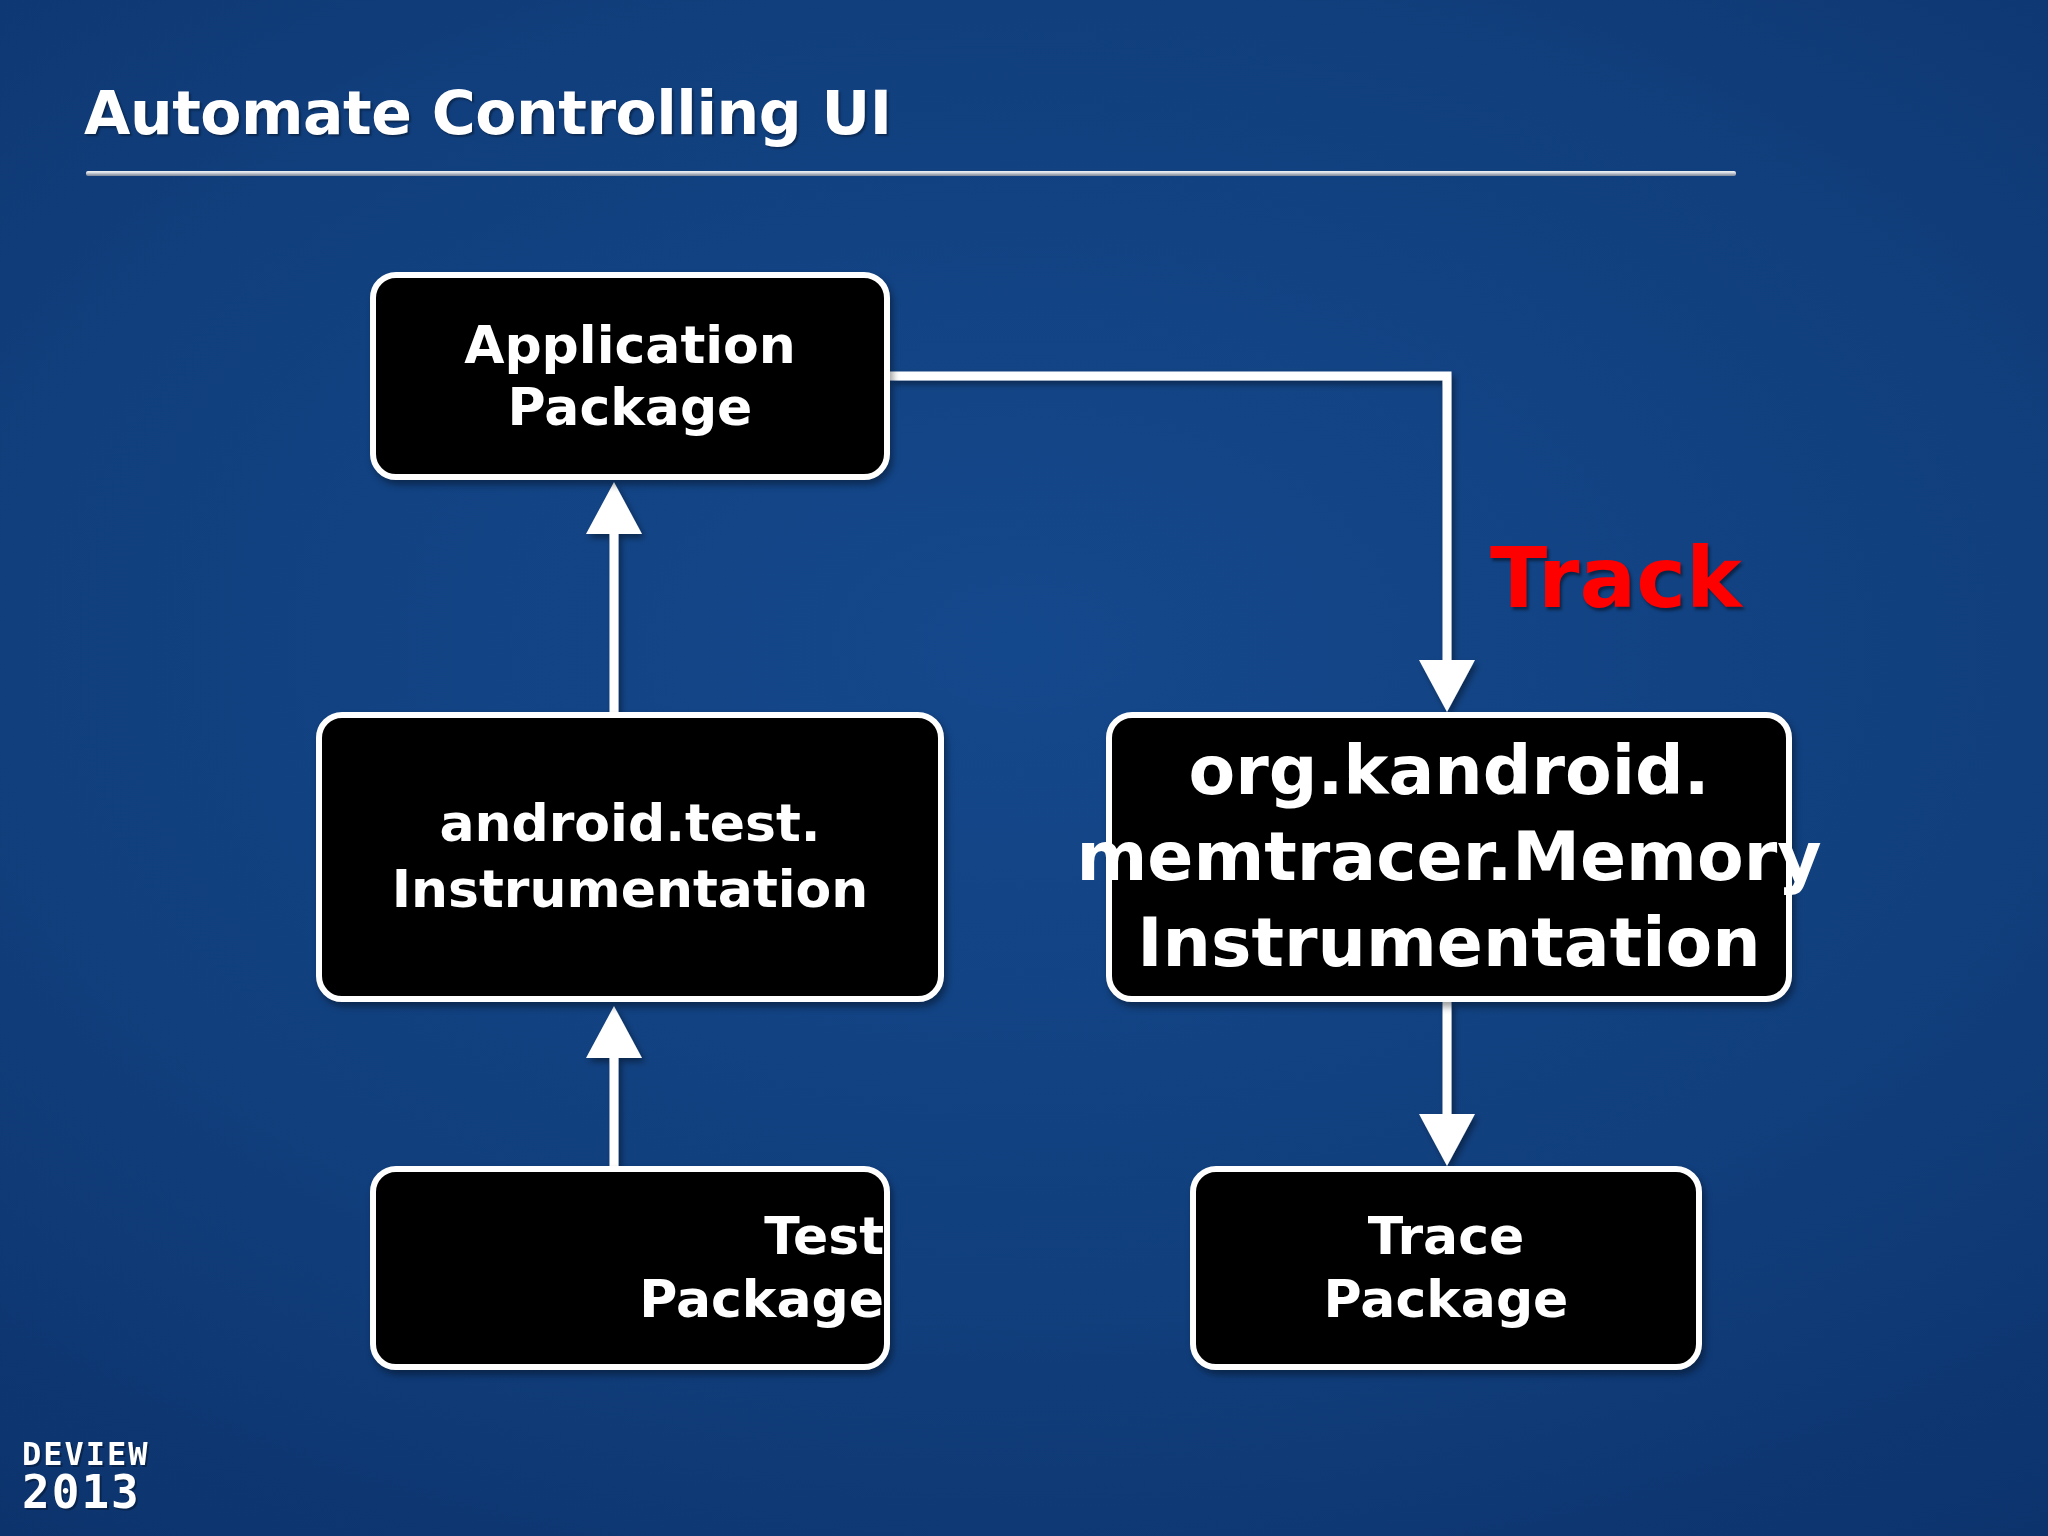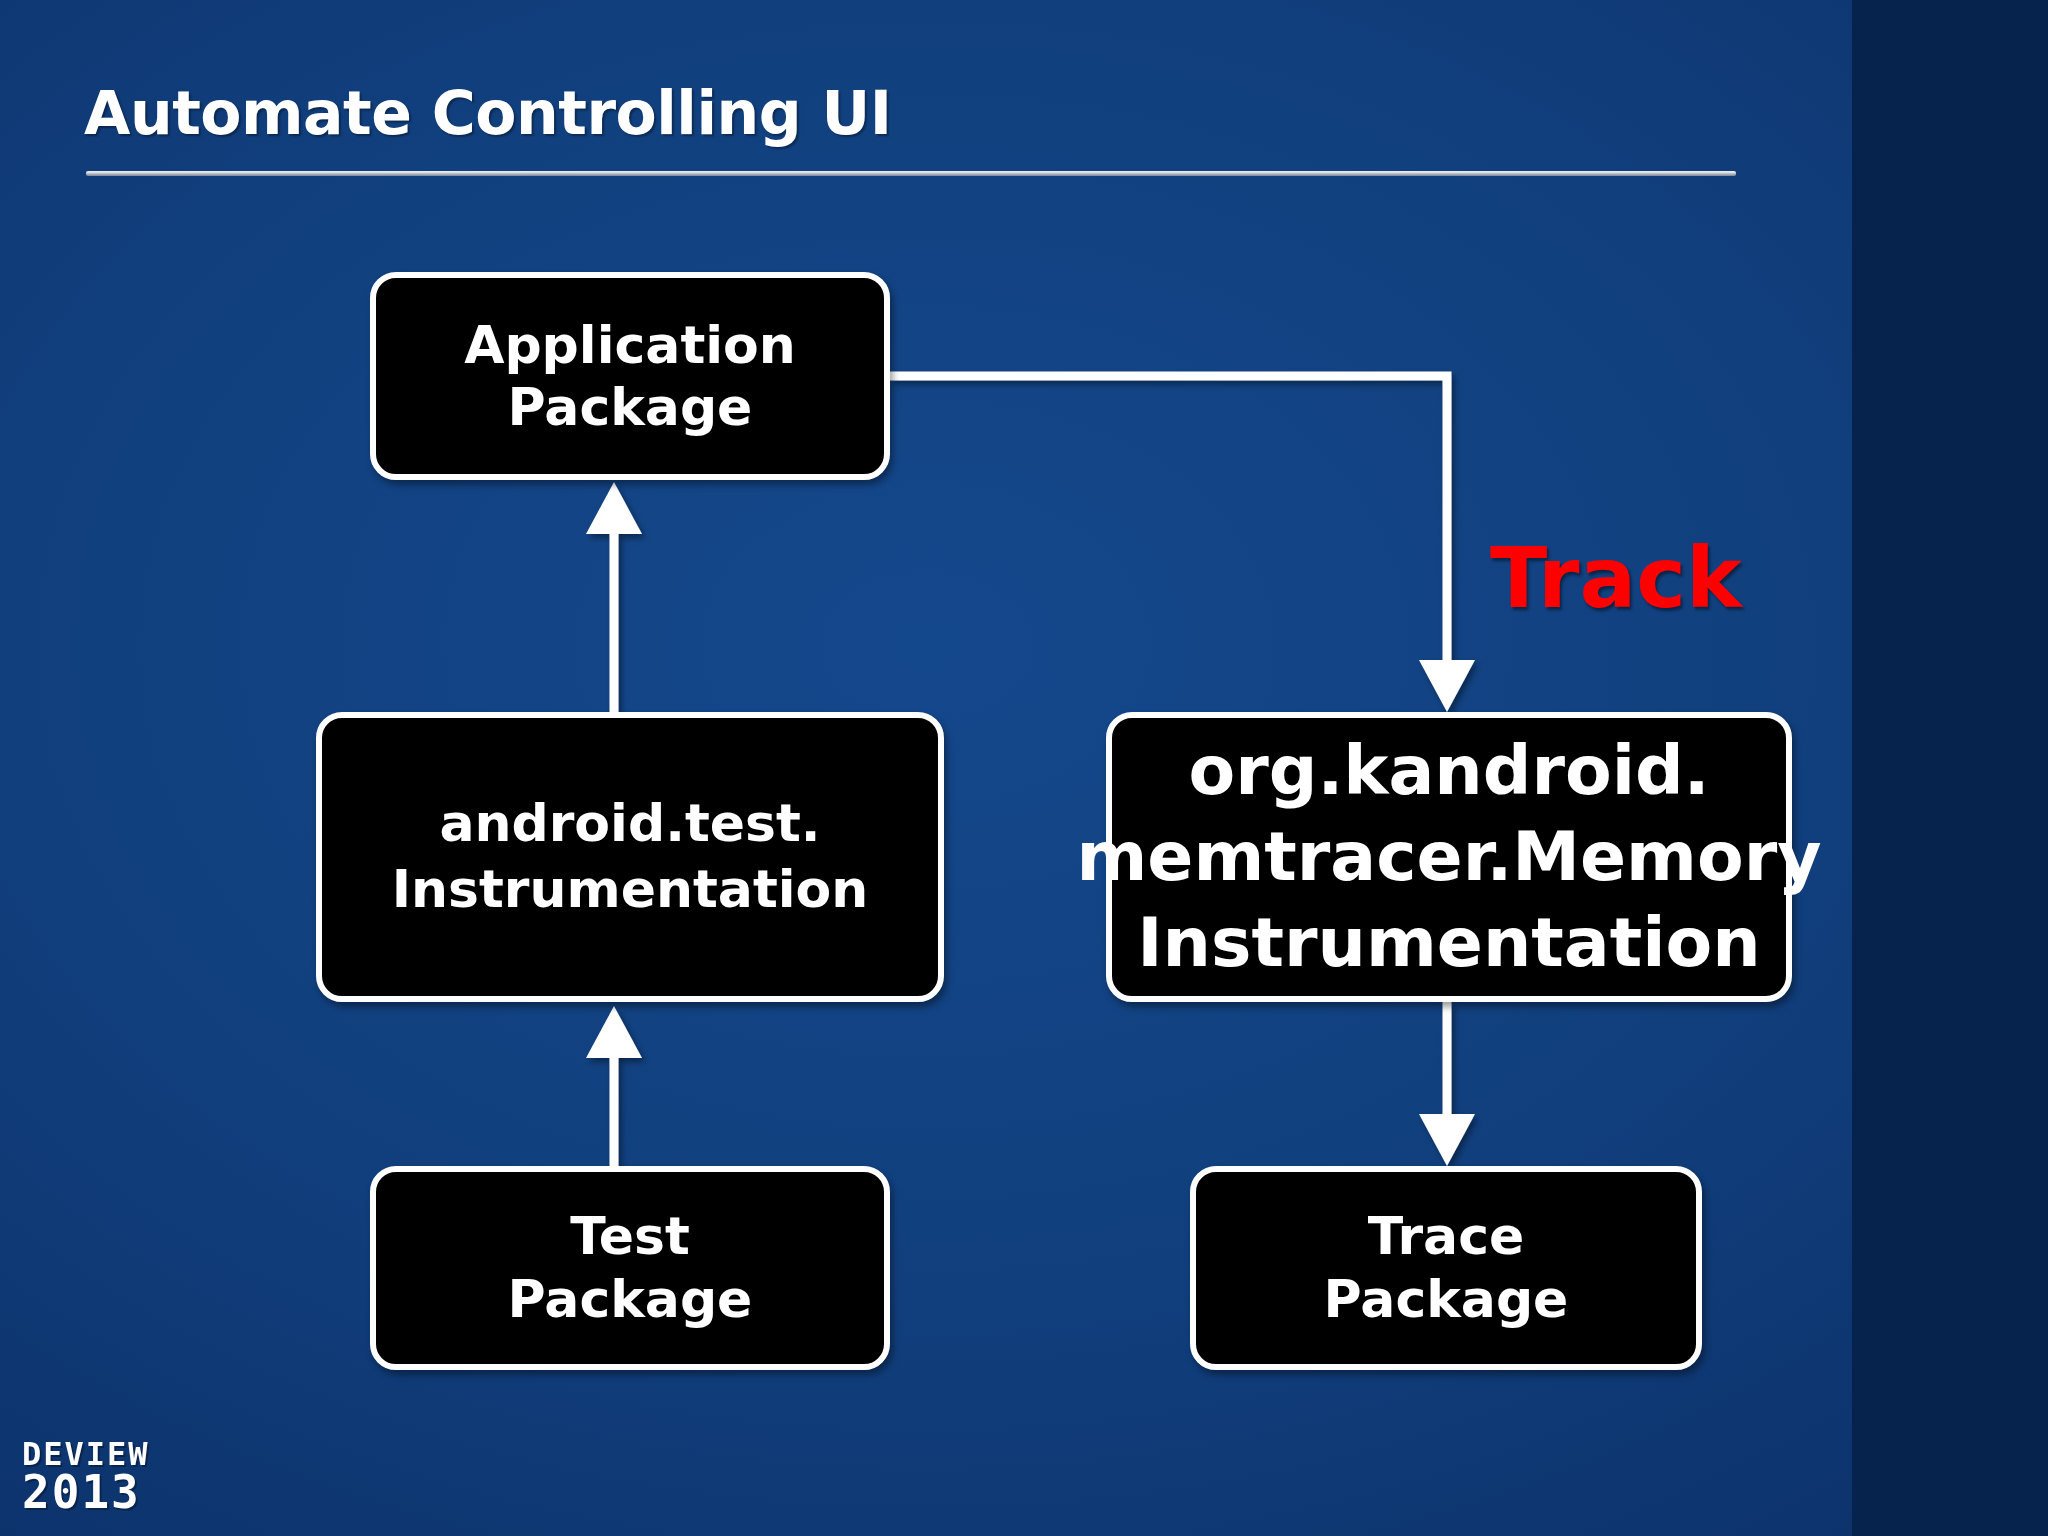--- a/index.html
+++ b/index.html
@@ -2,21 +2,21 @@
 <html><head>
 <meta charset="utf-8">
 <style>
   html, body {
     margin: 0;
     padding: 0;
     background: #06234d;
   }
   .slide {
     position: relative;
-    width: 1852px;
+    width: 2048px;
     height: 1536px;
     overflow: hidden;
     background: #0d3a74;
     background-image:
       radial-gradient(ellipse 130% 110% at 50% 42%, #14488c 0%, #113f7d 38%, #0b3068 72%, #072450 100%);
     font-family: "Liberation Sans", sans-serif;
     -webkit-font-smoothing: antialiased;
   }
 
   
@@ -58,21 +58,21 @@
     font-family: "DejaVu Sans", sans-serif;
     font-weight: bold;
     box-shadow: 3px 5px 7px rgba(0,0,0,0.38);
     z-index: 3;
   }
   .node .line { display: block; white-space: nowrap; }
 
   #node-app       { left: 370px;  top: 272px;  width: 520px; height: 208px; font-size: 52px; line-height: 1.20; }
   #node-runner    { left: 316px;  top: 712px;  width: 628px; height: 290px; font-size: 52px; line-height: 1.26; }
   #node-memtracer { left: 1106px; top: 712px;  width: 686px; height: 290px; font-size: 68px; line-height: 1.26; }
-  #node-testpkg   { left: 370px;  top: 1166px; width: 520px; height: 204px; font-size: 52px; line-height: 1.22; }
+  #node-testpkg   { left: 370px;  top: 1166px; width: 520px; height: 204px; font-size: 52px; line-height: 1.22; align-items: flex-end; }
   #node-tracepkg  { left: 1190px; top: 1166px; width: 512px; height: 204px; font-size: 52px; line-height: 1.22; }
 
   
   .edge-label {
     position: absolute;
     font-family: "DejaVu Sans", sans-serif;
     font-weight: bold;
     font-size: 84px;
     line-height: 1;
     white-space: nowrap;

